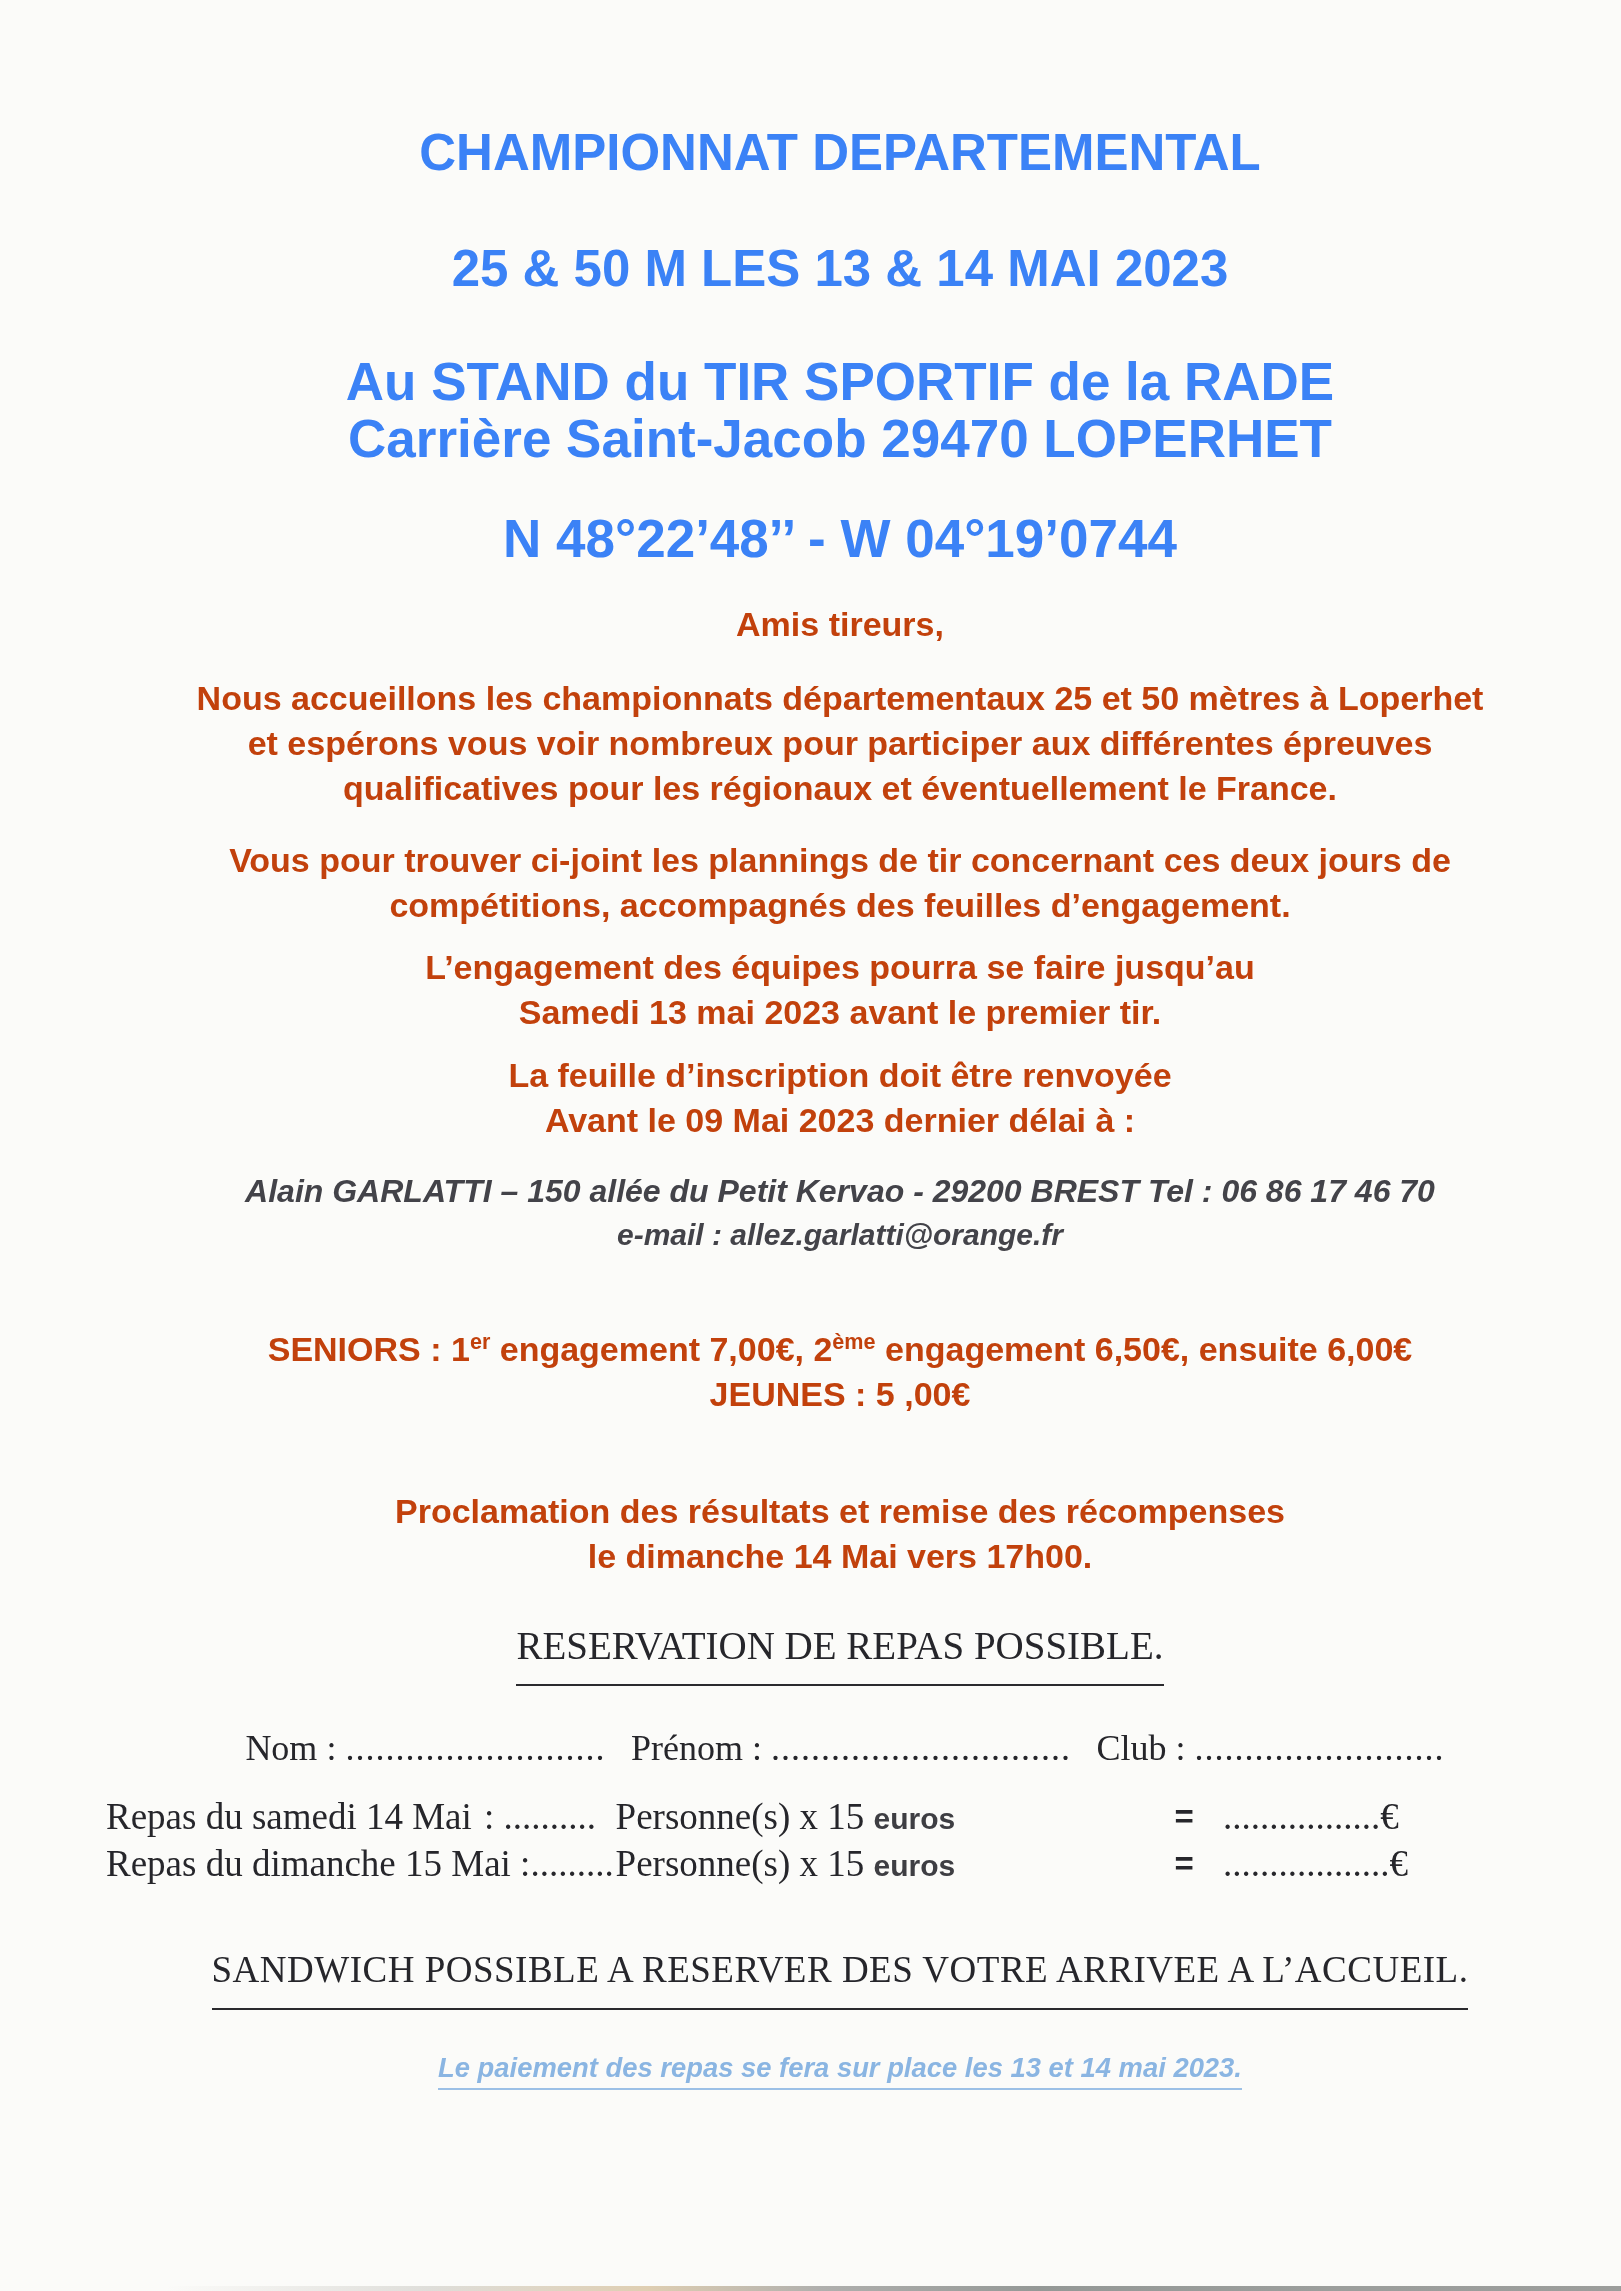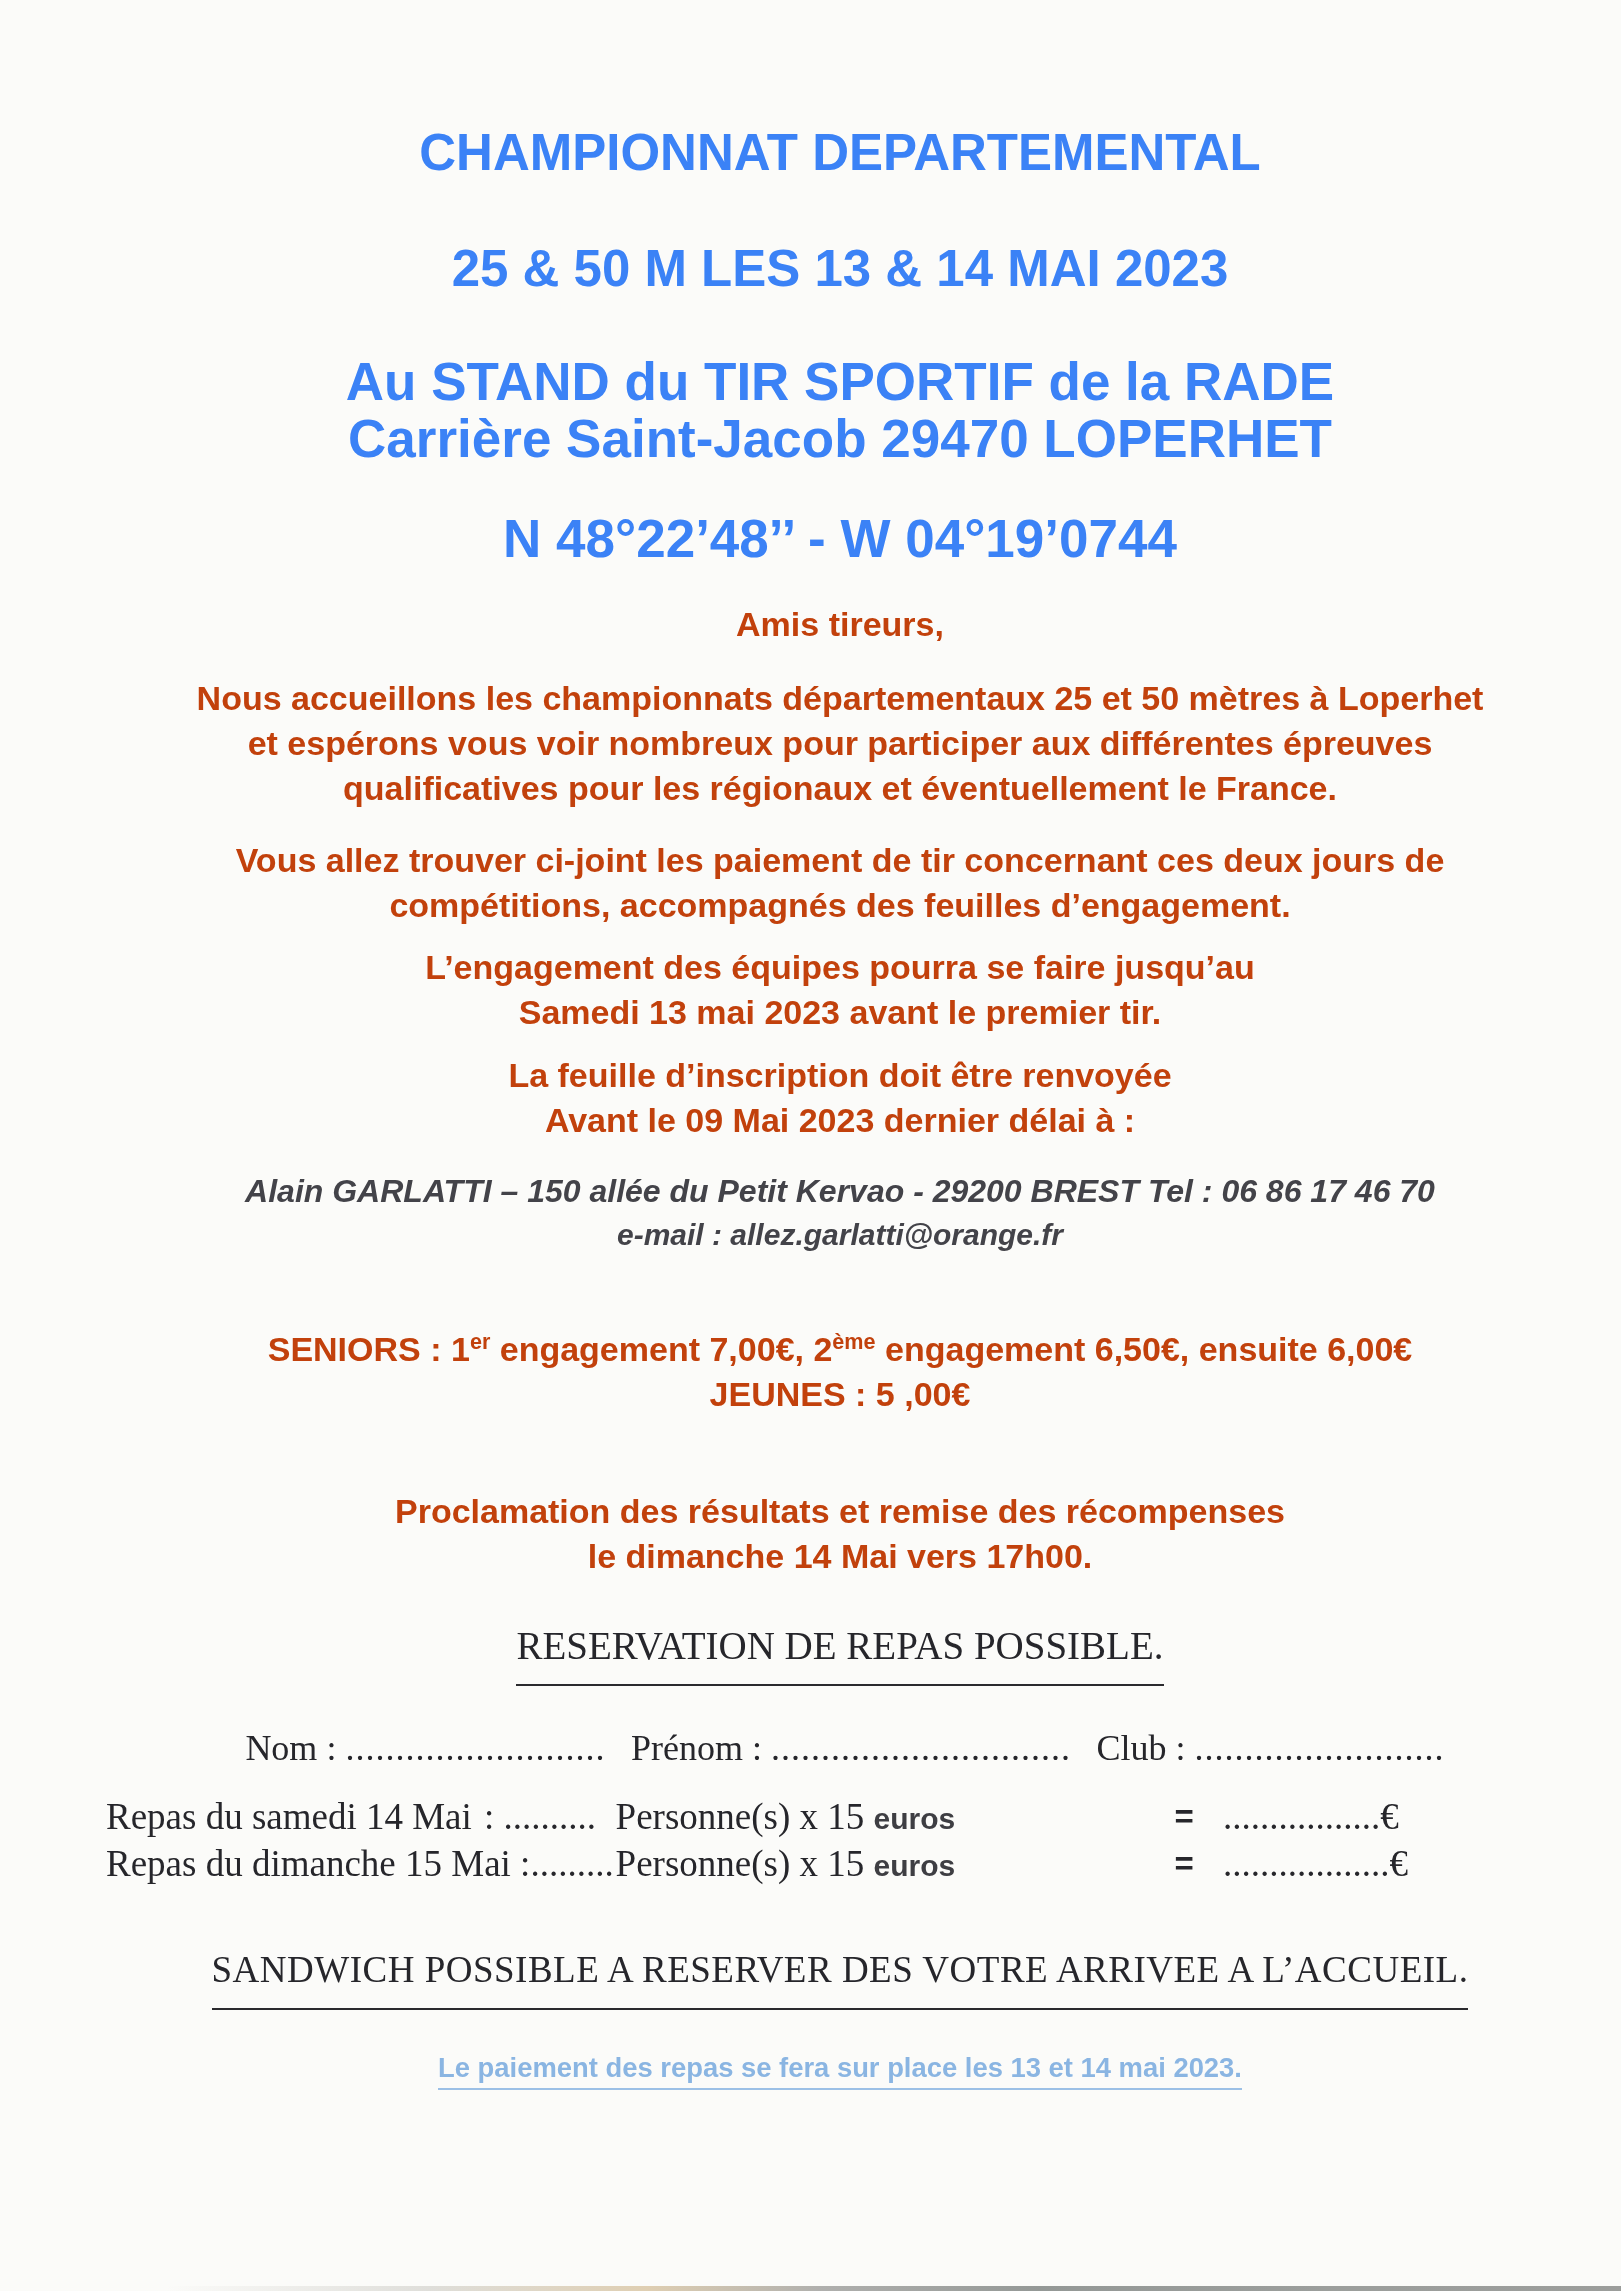--- a/index.html
+++ b/index.html
@@ -74,20 +74,21 @@
     padding-left:47px;
   }
   .meal-row .c1{width:490px;display:flex;justify-content:space-between;white-space:pre;}
   .meal-row .c2{width:412px;padding-left:19.6px;white-space:pre;}
   .meal-row .c2 .euros{font-size:30px;font-family:"Liberation Sans",sans-serif;font-weight:bold;color:#3e3e43;}
   .meal-row .c3{flex:1;display:flex;padding-left:147px;white-space:pre;}
   .meal-row .c3 .eq{margin-right:29px;font-family:"Liberation Sans",sans-serif;font-weight:bold;font-size:33px;}
   .sandwich{margin-top:57px;font-size:37px;line-height:49px;letter-spacing:0.5px;}
   .payment-note{
     margin-top:39px;
+    font-style:italic;
     font-weight:bold;
     font-size:27.4px;line-height:37px;
     color:#8ab5e2;
   }
   .payment-note .u{
     display:inline-block;
     border-bottom:2px solid #9cc0e6;
     padding-bottom:2px;
   }
   
@@ -123,21 +124,21 @@
 
   <div class="body-line salutation">Amis tireurs,</div>
 
   <div class="para1">
     <div class="body-line">Nous accueillons les championnats départementaux 25 et 50 mètres à Loperhet</div>
     <div class="body-line">et espérons vous voir nombreux pour participer aux différentes épreuves</div>
     <div class="body-line">qualificatives pour les régionaux et éventuellement le France.</div>
   </div>
 
   <div class="para2">
-    <div class="body-line">Vous allez trouver ci-joint les paiement de tir concernant ces deux jours de</div>
+    <div class="body-line">Vous pour trouver ci-joint les plannings de tir concernant ces deux jours de</div>
     <div class="body-line">compétitions, accompagnés des feuilles d’engagement.</div>
   </div>
 
   <div class="para3">
     <div class="body-line">L’engagement des équipes pourra se faire jusqu’au</div>
     <div class="body-line">Samedi 13 mai 2023 avant le premier tir.</div>
   </div>
 
   <div class="para4">
     <div class="body-line">La feuille d’inscription doit être renvoyée</div>

